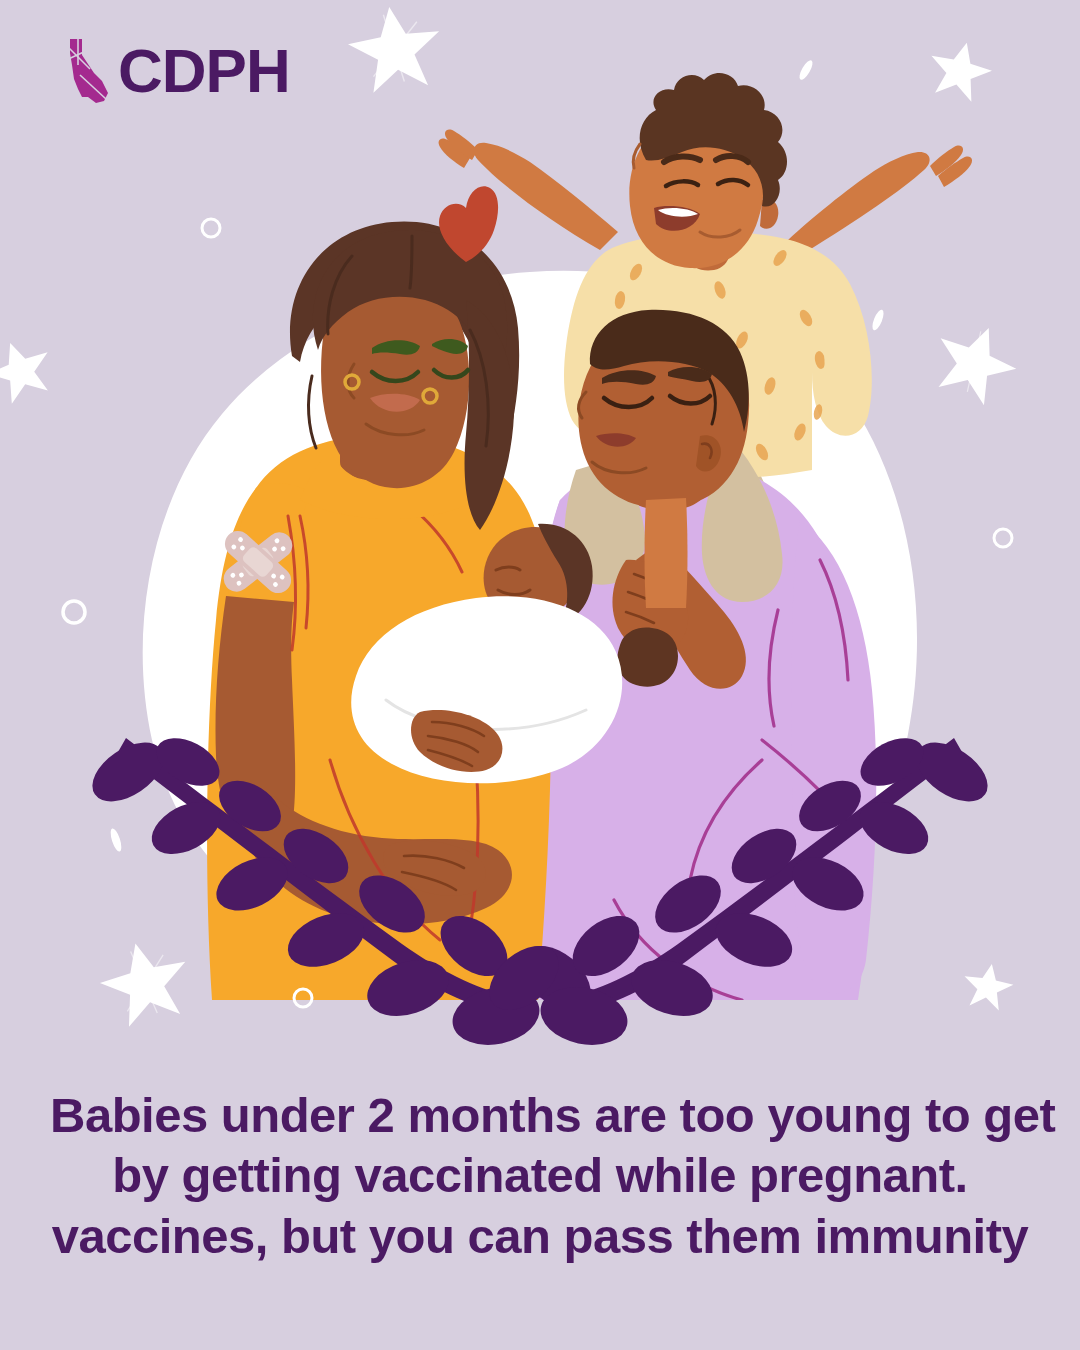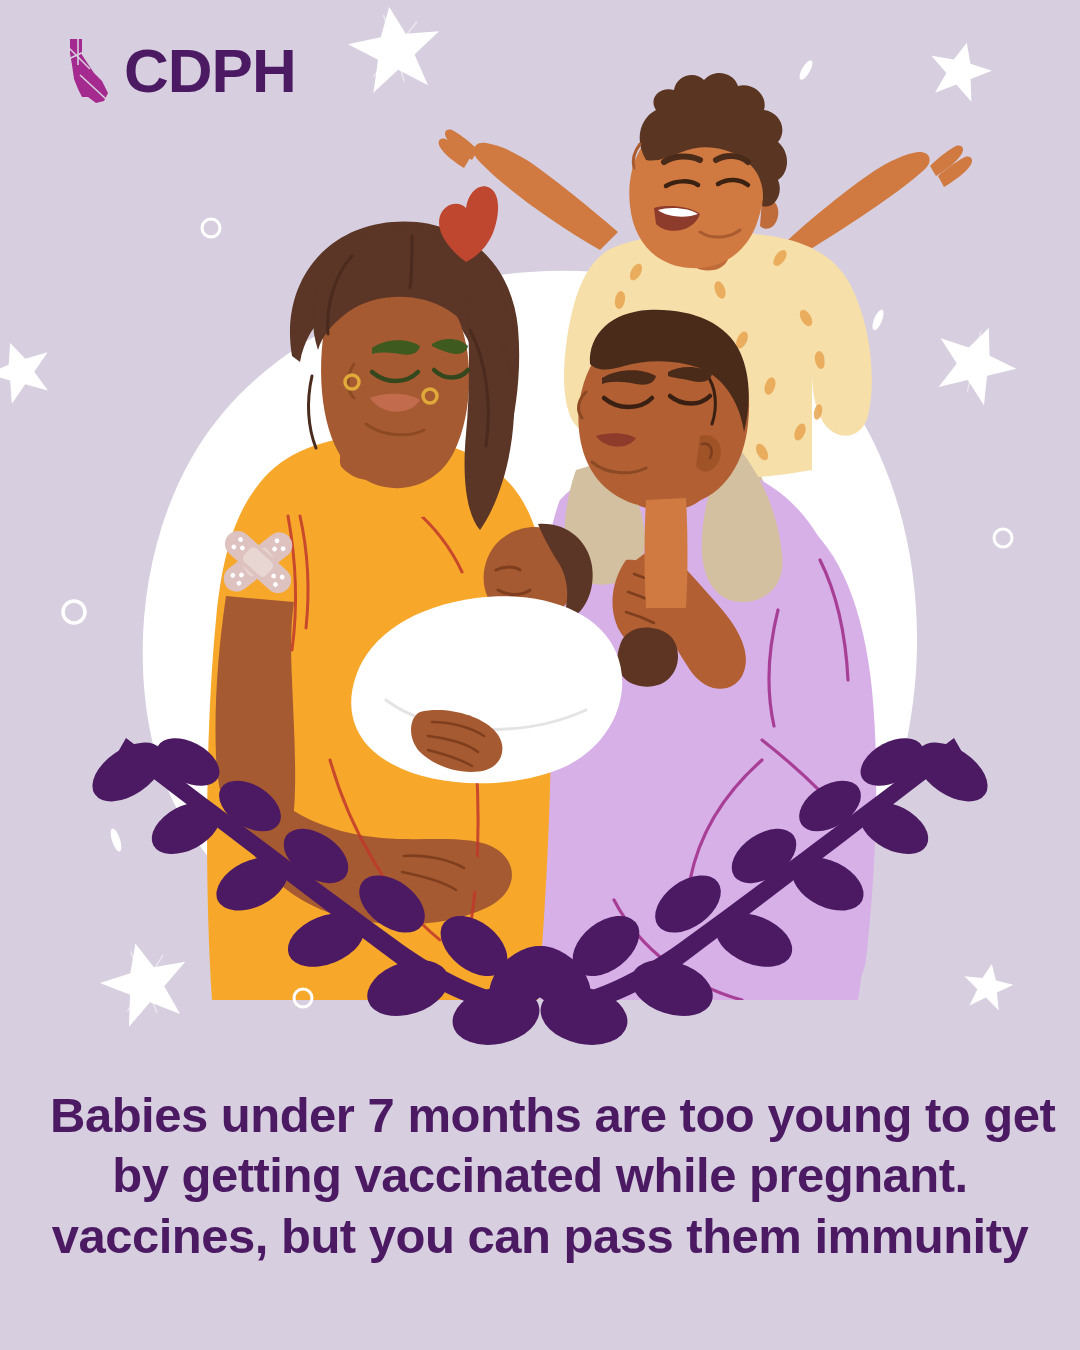--- a/index.html
+++ b/index.html
@@ -8,21 +8,21 @@
     background:#d7cfdf;
     font-family:"Liberation Sans", sans-serif;
     overflow:hidden;
     position:relative;
   }
   #stage{position:absolute;inset:0;width:1080px;height:1350px;}
 
   
   .logo-wrap{
     position:absolute;left:60px;top:35px;
-    display:flex;align-items:center;gap:12px;
+    display:flex;align-items:center;gap:6px;
     z-index:40;
   }
   .logo-mark{width:56px;height:72px;display:block;}
   .logo-text{
     font-family:"Liberation Sans", sans-serif;
     font-weight:bold;
     font-size:62px;
     letter-spacing:-1px;
     color:#4b1a63;
     line-height:1;
@@ -475,18 +475,18 @@
         <path d="M4 8 L30 34"></path>
         <path d="M18 2 L18 30"></path>
         <path d="M4 26 L26 16"></path>
         <path d="M20 40 L46 64"></path>
       </g>
     </svg>
     <div class="logo-text">CDPH</div>
   </div>
 
   <div class="caption">
-    <span class="ln">Babies under 7 months are too young to get</span>
+    <span class="ln">Babies under 2 months are too young to get</span>
     <span class="ln">by getting vaccinated while pregnant.</span>
     <span class="ln">vaccines, but you can pass them immunity</span>
   </div>
 
 </div>
 
 </body></html>

